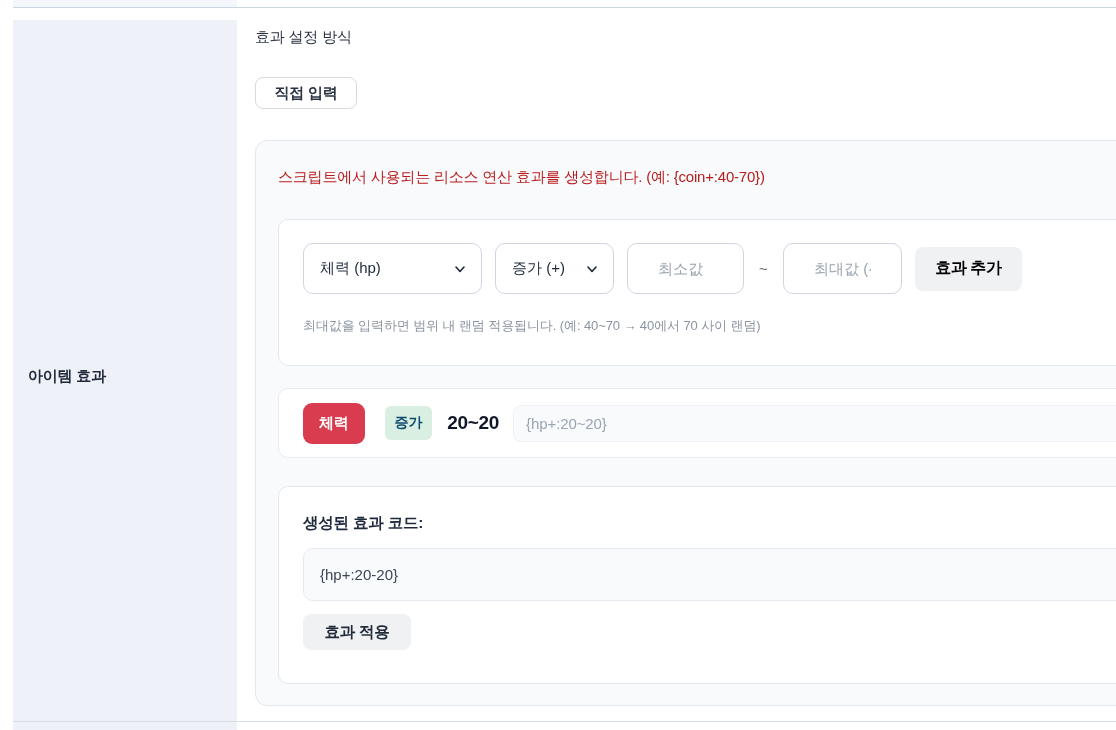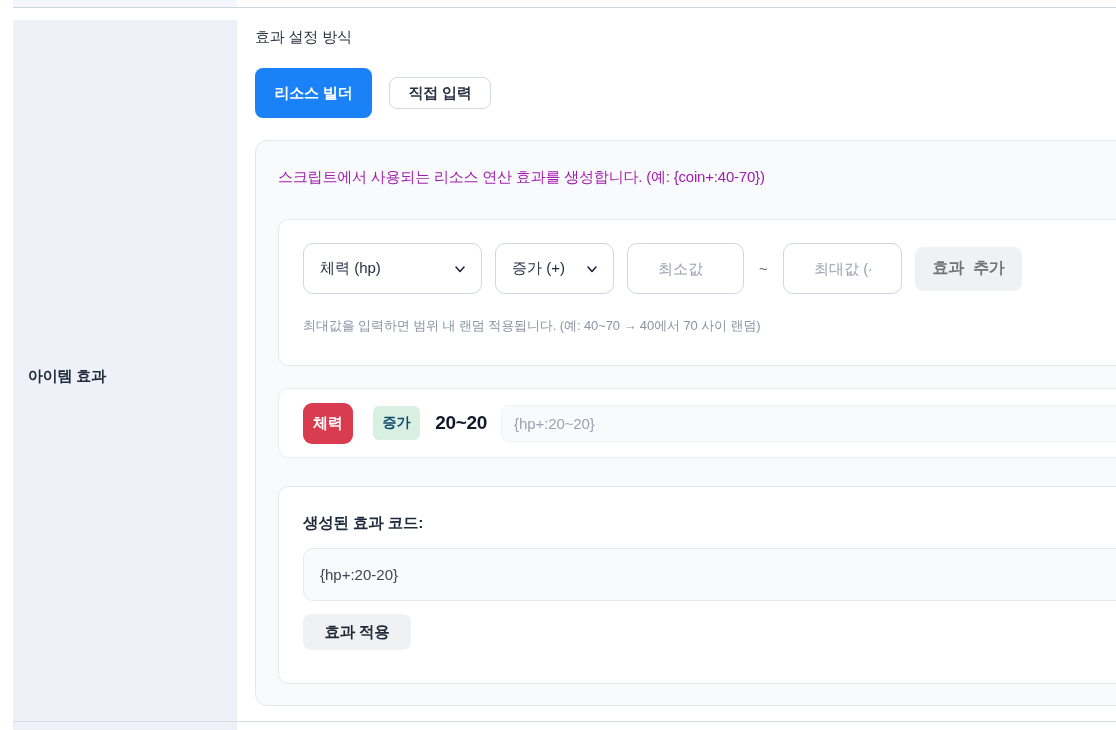--- a/index.html
+++ b/index.html
@@ -33,21 +33,21 @@
   .tab-active{width:117px;height:50px;background:#1a82f6;color:#ffffff;border:none;}
   .tab-inactive{width:102px;height:32px;background:#ffffff;color:#2a3342;border:1px solid #d6dae1;}
 
   
   .builder-panel{
     position:absolute;left:0;top:140px;width:890px;height:566px;box-sizing:border-box;
     background:#f8fafc;border:1px solid #e3e8ef;border-radius:12px;
   }
   .builder-desc{
     position:absolute;left:22px;top:27px;
-    font-size:15px;color:#a21caf;letter-spacing:-0.2px;white-space:nowrap;
+    font-size:15px;color:#b91c1c;letter-spacing:-0.2px;white-space:nowrap;
   }
 
   .controls-card{
     position:absolute;left:22px;top:78px;width:1000px;height:147px;box-sizing:border-box;
     background:#ffffff;border:1px solid #e3e8ef;border-radius:10px;
   }
   .controls{position:absolute;left:24px;top:23px;display:flex;align-items:center;gap:13px;}
   .select{
     height:51px;box-sizing:border-box;background:#fff;border:1px solid #cfd6df;border-radius:10px;
     display:flex;align-items:center;justify-content:space-between;
@@ -59,38 +59,38 @@
     height:51px;box-sizing:border-box;background:#fff;border:1px solid #cfd6df;border-radius:10px;
     padding:0 30px;font-size:15px;color:#1e293b;outline:none;
     font-family:"Liberation Sans","DejaVu Sans",sans-serif;
   }
   .num-input::placeholder{color:#9aa3af;opacity:1;}
   .input-min{width:117px;}
   .input-max{width:119px;}
   .tilde{width:13px;text-align:center;color:#5b6472;font-size:15px;}
   .add-btn{
     width:107px;height:44px;border:none;border-radius:8px;background:#f0f1f3;
-    font-size:16px;font-weight:700;color:#737373;letter-spacing:-0.3px;cursor:pointer;
-    font-family:Liberation Mono, monospace;
+    font-size:16px;font-weight:700;color:#000000;letter-spacing:-0.3px;cursor:pointer;
+    font-family:Liberation Serif, serif;
   }
   .helper{
     position:absolute;left:24px;top:97px;
     font-size:13px;color:#8b93a2;letter-spacing:-0.1px;white-space:nowrap;
   }
 
   
   .effect-row{
     position:absolute;left:22px;top:247px;width:1000px;height:70px;box-sizing:border-box;
     background:#ffffff;border:1px solid #e8ecf2;border-radius:10px;
     display:flex;align-items:center;padding:0 24px;
   }
   .badge-resource{
     min-width:48px;height:41px;box-sizing:border-box;border-radius:9px;background:#d93c4e;
     color:#ffffff;font-size:15px;font-weight:700;letter-spacing:-0.2px;
-    display:flex;align-items:center;justify-content:center;padding:0 10px;
+    display:flex;align-items:center;justify-content:center;padding:0 16px;
   }
   .badge-operation{
     margin-left:20px;height:34px;box-sizing:border-box;border-radius:6px;background:#d8efe1;
     color:#0c4a6e;font-size:14px;font-weight:600;letter-spacing:-0.2px;
     display:flex;align-items:center;justify-content:center;padding:0 10px;
   }
   .effect-range{margin-left:15px;font-size:19px;font-weight:700;color:#101828;letter-spacing:-0.3px;}
   .effect-code{
     margin-left:14px;flex:1;height:37px;box-sizing:border-box;border:1px solid #eef1f5;
     background:#f8fafc;border-radius:8px;line-height:35px;padding:0 12px;
@@ -125,21 +125,20 @@
 <div class="label-cell">
   <div class="cell-label">아이템 효과</div>
 </div>
 <div class="row-bottom-border"></div>
 
 <div class="main">
 
   <div class="section-title">효과 설정 방식</div>
 
   <div class="tabs">
-    <button class="tab tab-active">리소스 빌더</button>
     <button class="tab tab-inactive">직접 입력</button>
   </div>
 
   <div class="builder-panel">
 
     <div class="builder-desc">스크립트에서 사용되는 리소스 연산 효과를 생성합니다. (예: {coin+:40-70})</div>
 
     <div class="controls-card">
       <div class="controls">
 

